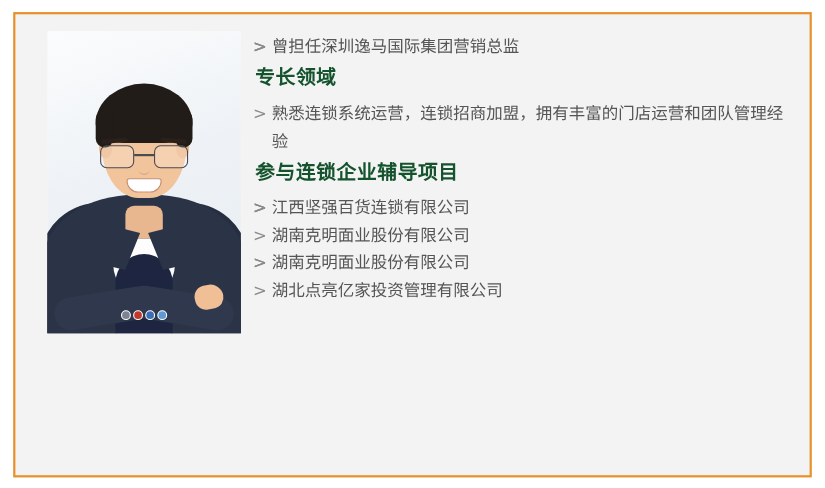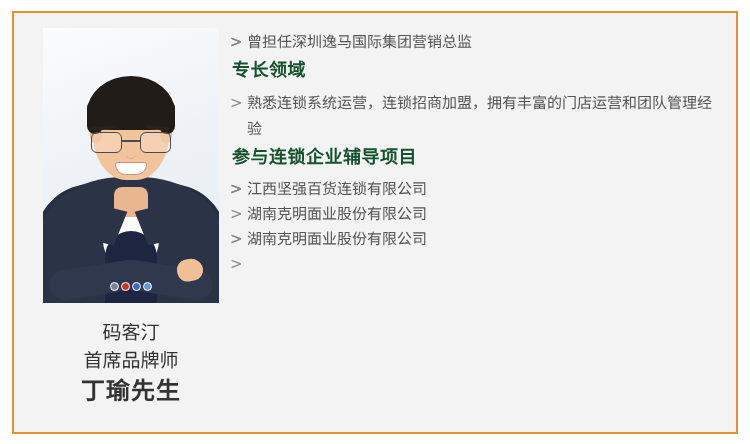--- a/index.html
+++ b/index.html
@@ -341,25 +341,20 @@
         <div class="ph-arm-r"></div>
         <div class="ph-hand"></div>
         <div class="ph-badge">
           <i></i>
             <i></i>
             <i></i>
             <i></i>
         </div>
       </div>
 
-      <div class="name-block">
-        <div class="name-line-1">码客汀</div>
-        <div class="name-line-2">首席品牌师</div>
-        <div class="name-line-3">丁瑜先生</div>
-      </div>
 
     </div>
 
     <div class="content-col">
 
       <ul class="bullet-list">
         <li class="bullet">
           <span class="marker">&gt;</span>
         </li>
         <li class="bullet">
@@ -399,19 +394,20 @@
         </li>
         <li class="bullet">
           <span class="marker">&gt;</span>
         </li>
         <li class="bullet">
           <span class="marker">&gt;</span>
           <span>湖南克明面业股份有限公司</span>
         </li>
         <li class="bullet">
           <span class="marker">&gt;</span>
+          <span>湖北点亮亿家投资管理有限公司</span>
         </li>
       </ul>
 
     </div>
 
   </div>
 </div>
 
 </body></html>

